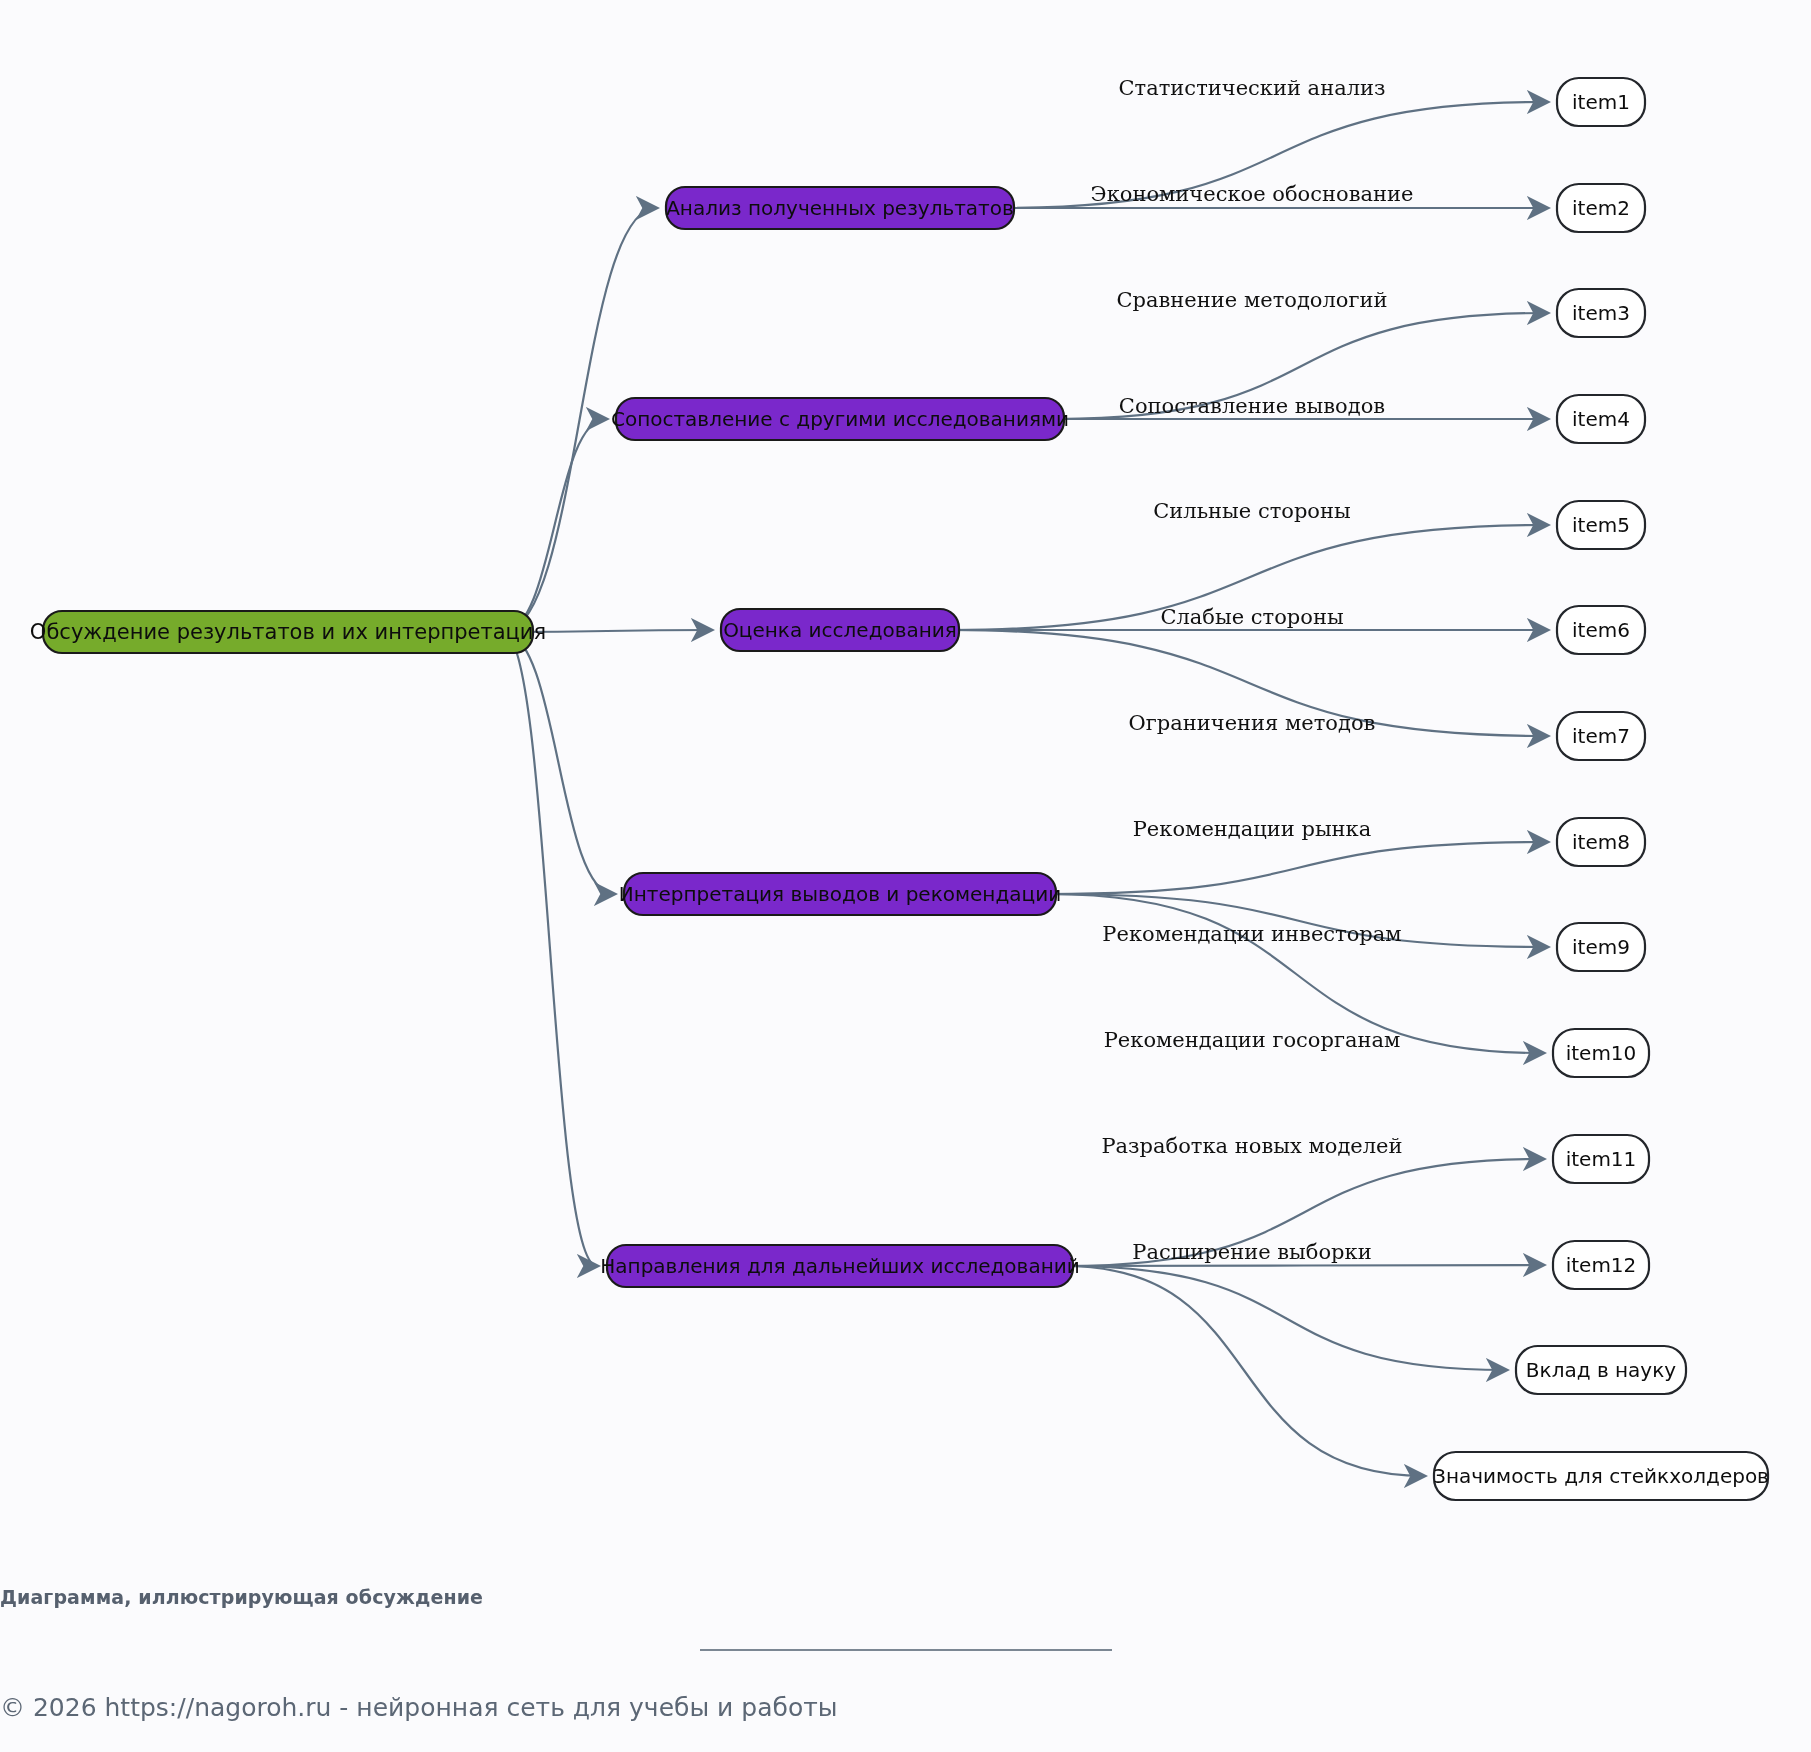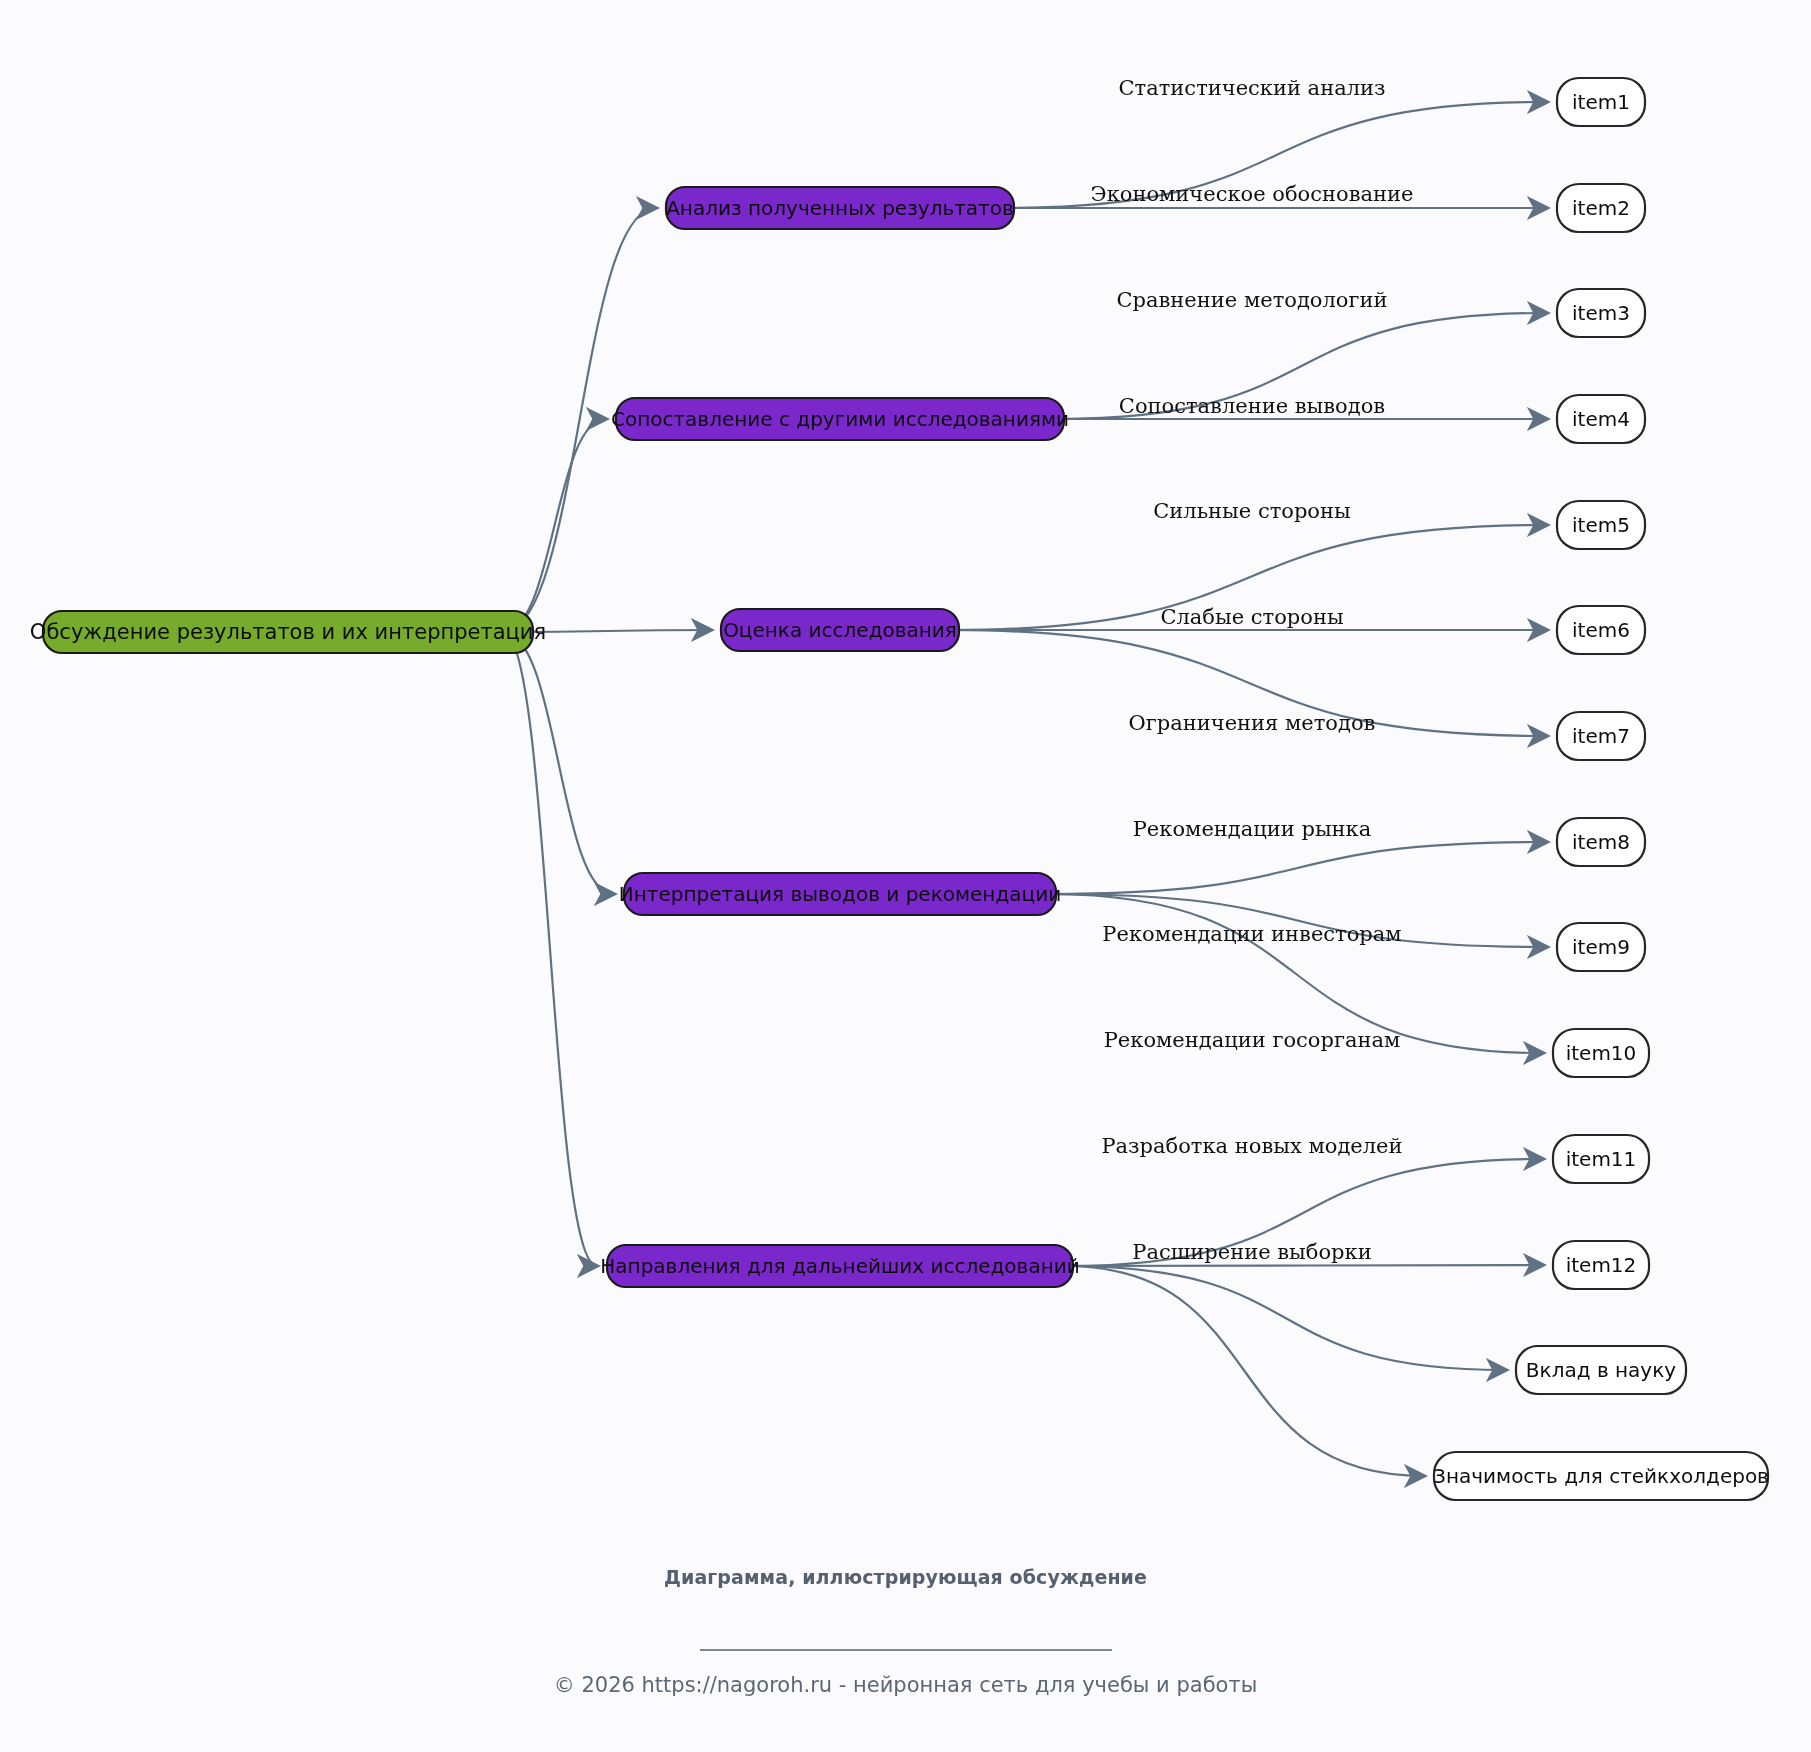--- a/index.html
+++ b/index.html
@@ -27,43 +27,44 @@
   .edge-label{
     font-family:"DejaVu Serif", serif;
     font-size:21px;
     fill:#111111;
     text-anchor:middle;
     dominant-baseline:middle;
   }
   .caption{
     position:absolute;
     left:0;right:0;
-    text-align:center;
+    text-align:left;
     font-family:"DejaVu Sans", sans-serif;
+    margin-top:20px;
   }
   .caption-title{
     top:1564px;
     font-size:19px;
     font-weight:bold;
     color:#56606e;
     line-height:1.45;
     letter-spacing:0.1px;
   }
   .caption-rule{
     position:absolute;
     top:1649px;
     left:50%;
     transform:translateX(-50%);
     width:412px;
     height:0;
     border-top:2px solid #7b8793;
   }
   .caption-copy{
     top:1673px;
-    font-size:21px;
+    font-size:25px;
     color:#5c6775;
   }
 </style>
 </head>
 <body>
 
 <div id="stage">
 
   <svg id="graph" viewBox="0 0 1811 1752">
     <defs>

